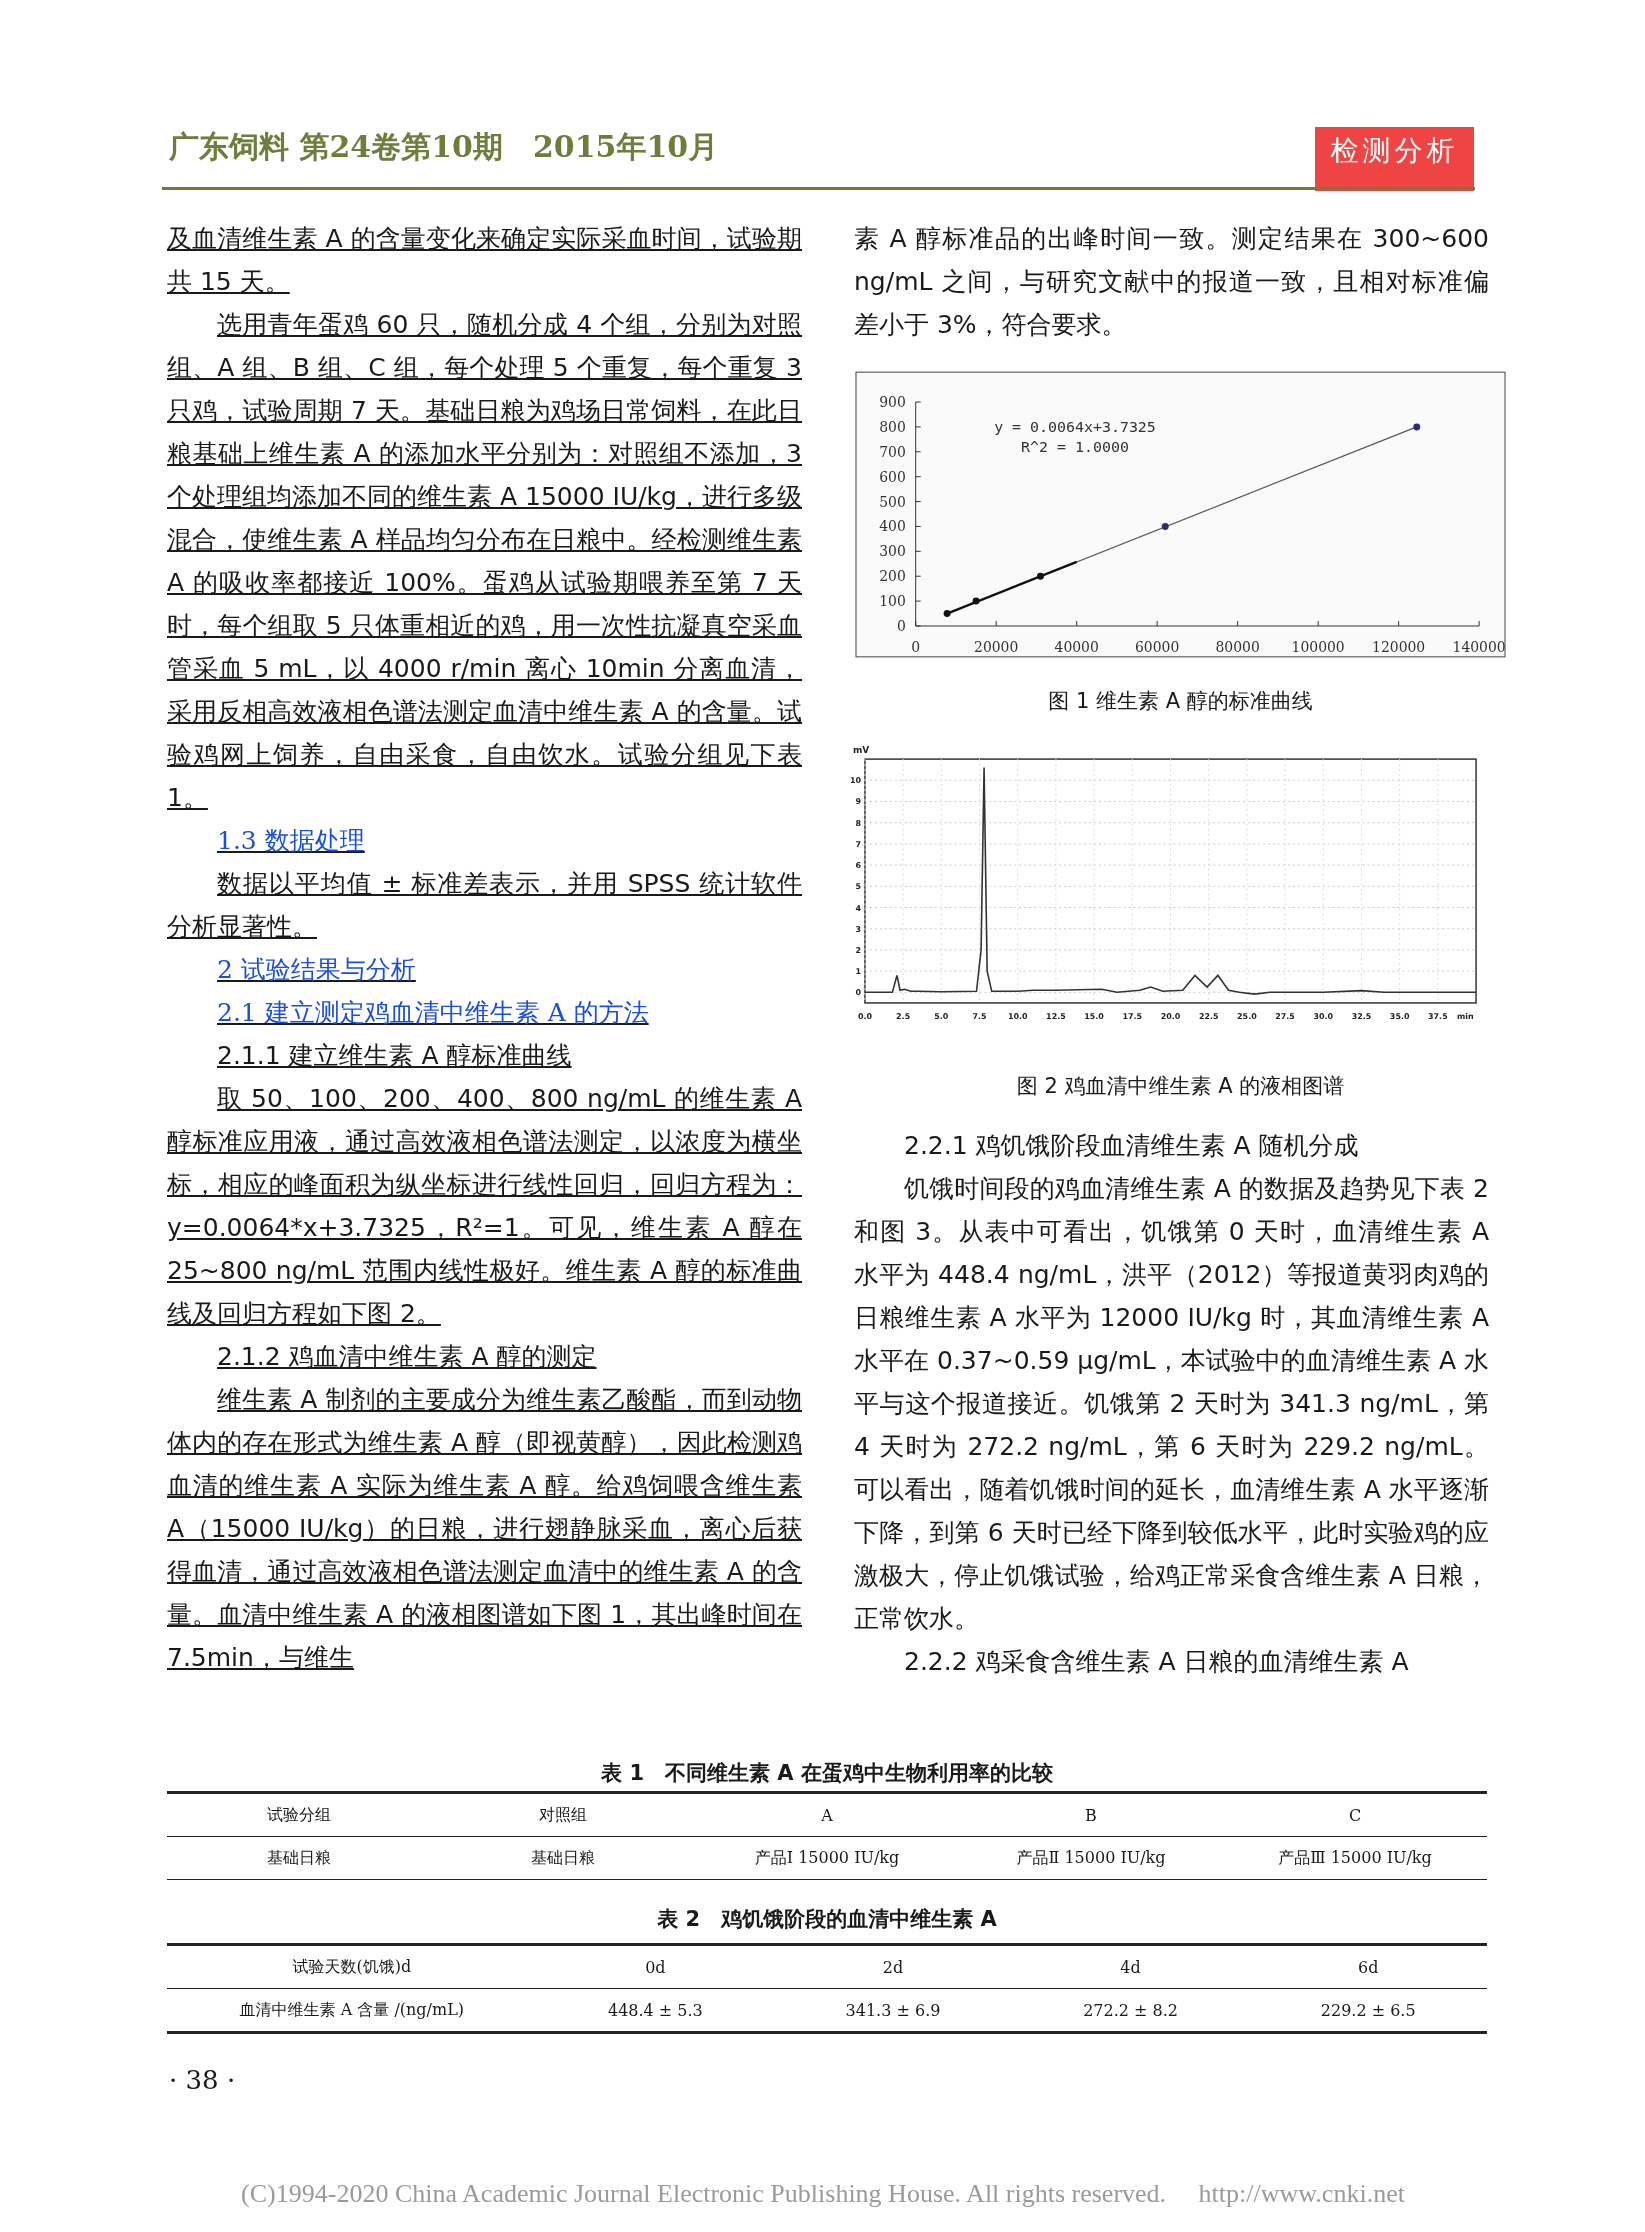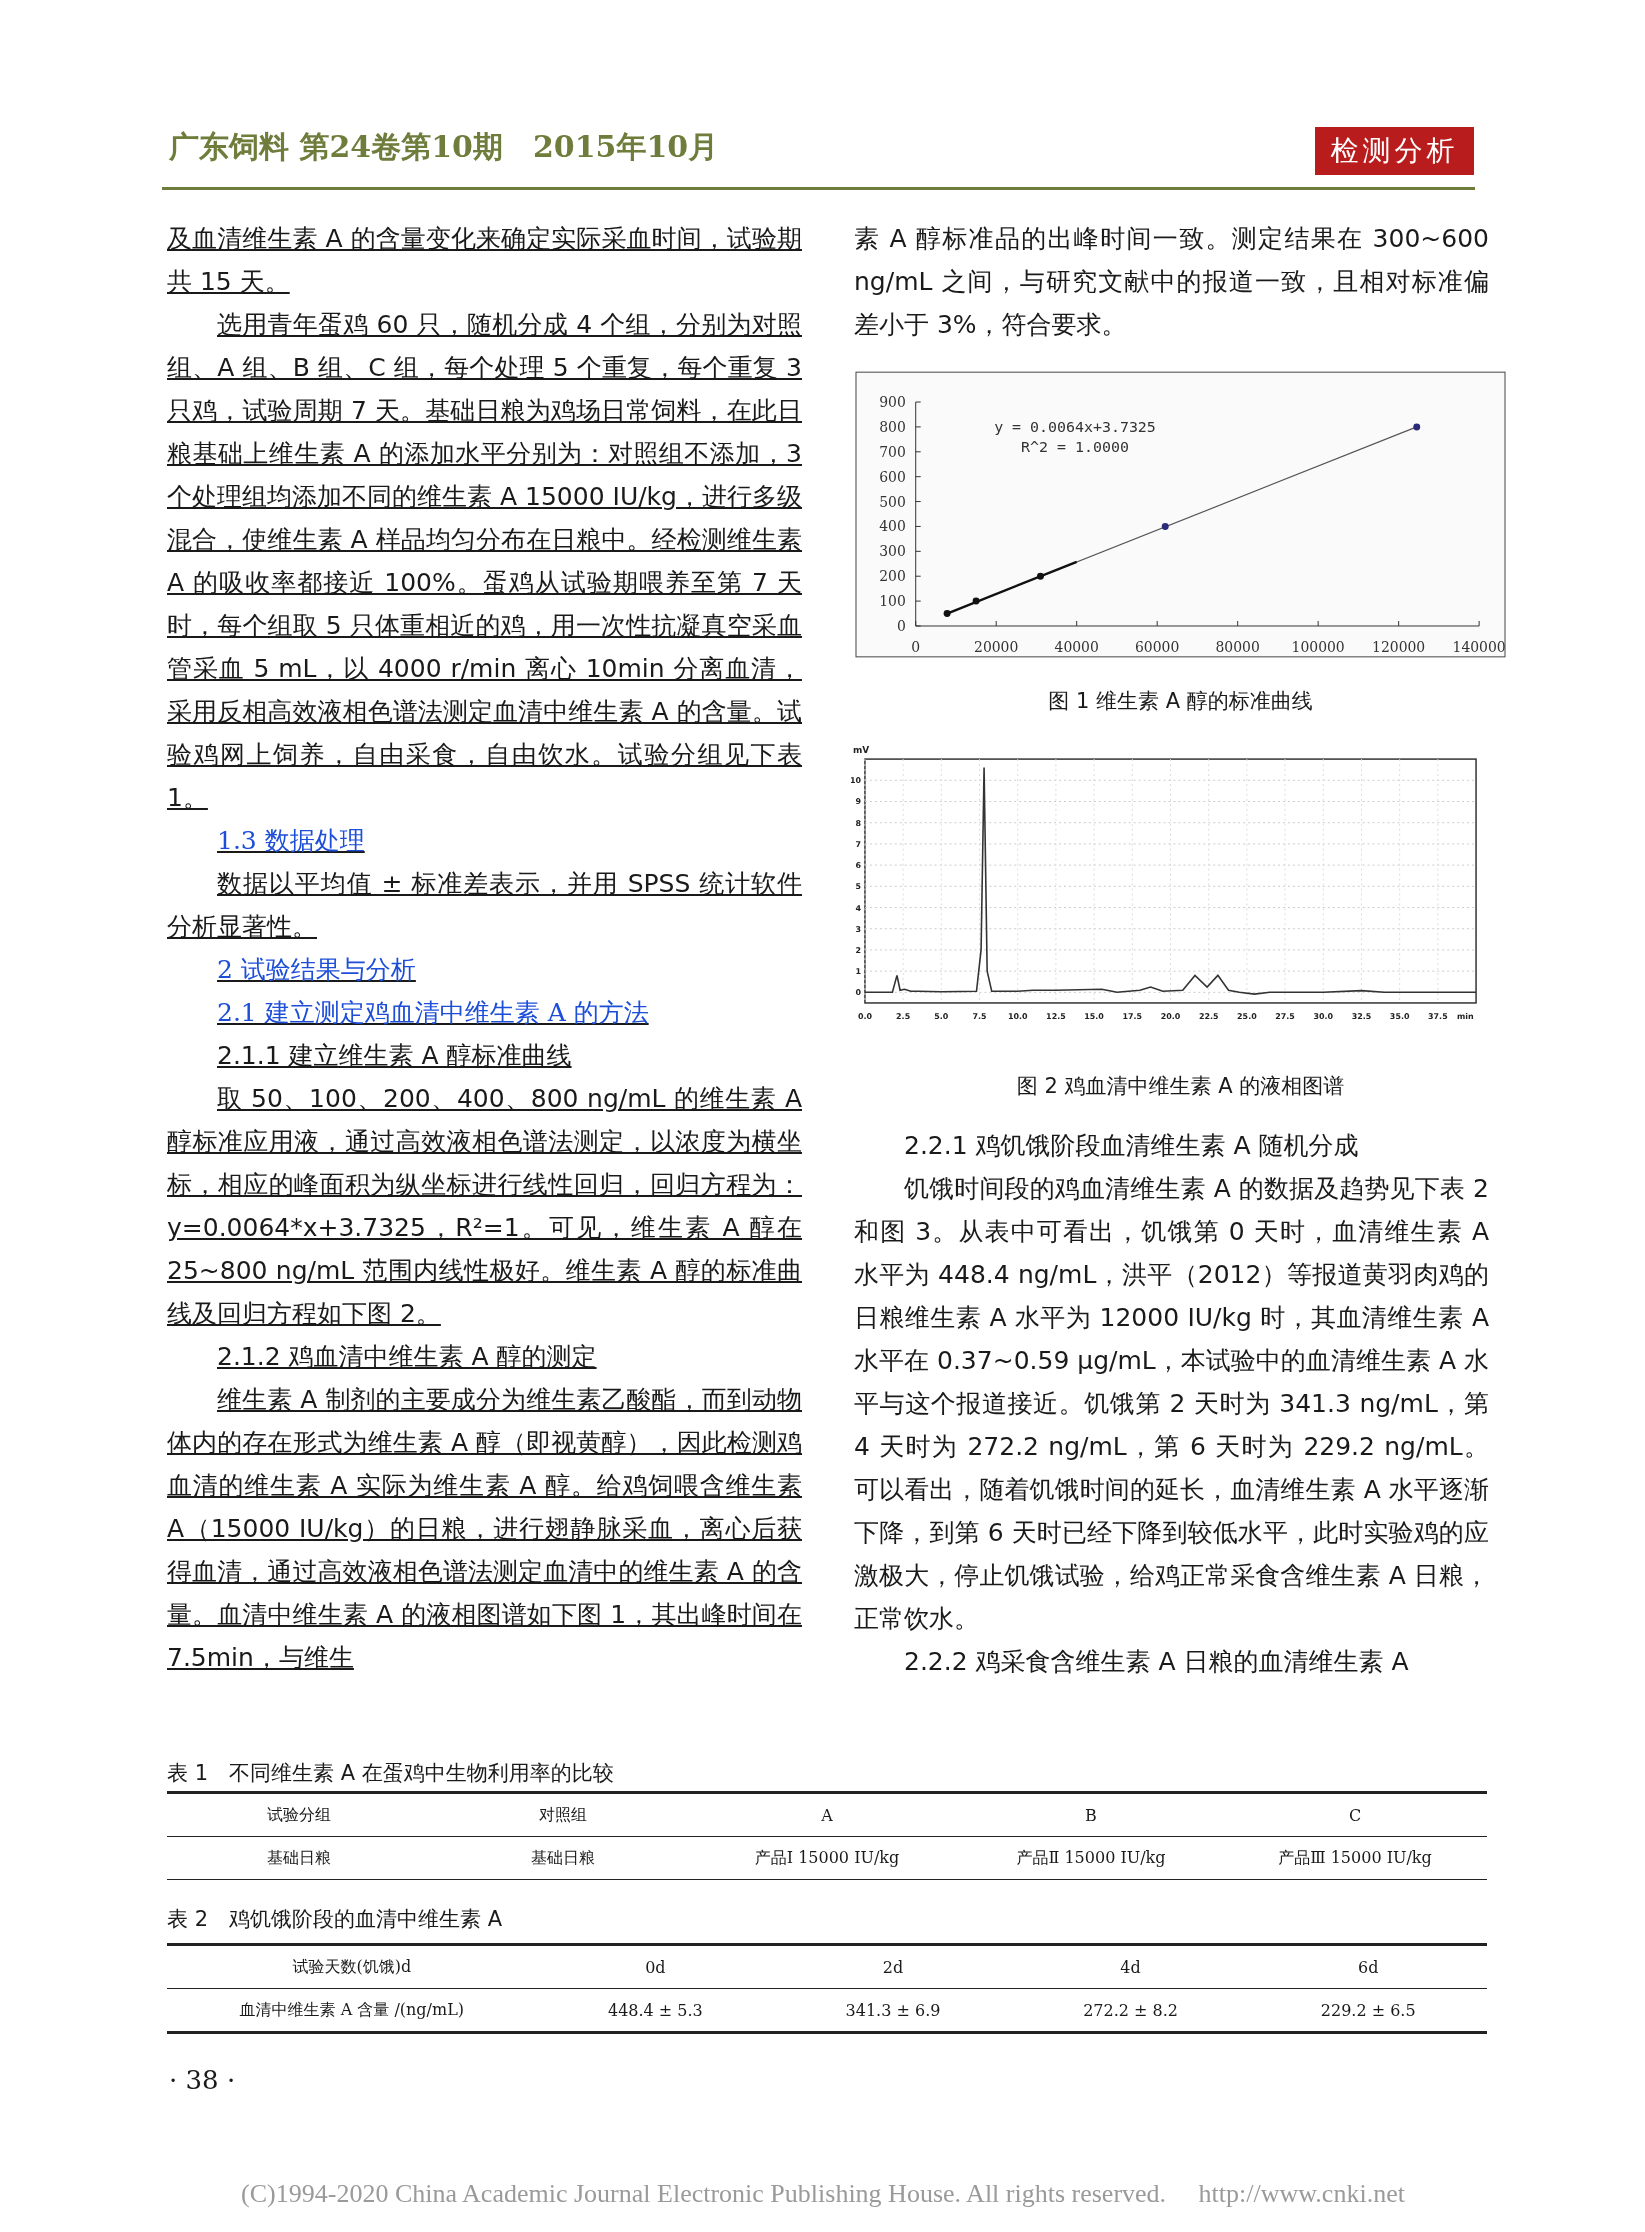--- a/index.html
+++ b/index.html
@@ -1,35 +1,35 @@
 <!DOCTYPE html>
 <html><head>
 <meta charset="utf-8">
 <style>
   html, body { margin:0; padding:0; background:#fff; }
   body { width:1646px; height:2233px; position:relative; overflow:hidden;
          font-family:"DejaVu Sans", sans-serif; color:#1a1a1a; }
   .hdr-title { position:absolute; left:169px; top:127px; font-family:"DejaVu Serif", serif;
                font-size:30px; font-weight:bold; color:#6e7d3c; letter-spacing:0px; }
-  .hdr-badge { position:absolute; left:1315px; top:127px; width:159px; height:48px;
-               background:#b91c1c; color:#fff; font-size:28px; text-align:center; line-height:48px;
+  .hdr-badge { position:absolute; left:1315px; top:127px; width:159px; height:64px;
+               background:#ef4444; color:#fff; font-size:28px; text-align:center; line-height:48px;
                letter-spacing:4px; }
   .hdr-rule { position:absolute; left:162px; top:187px; width:1313px; height:3px; background:#6e7d3c; }
   .col { position:absolute; top:217px; width:635px; font-size:25px; line-height:43px; }
   .col-left { left:167px;text-decoration:underline; }
   .col-right { left:854px; }
   .col p { margin:0; text-align:justify; text-align-last:left; }
   .ind { text-indent:50px; }
   .h-green { color:#1d4ed8; font-family:"DejaVu Serif", serif; }
   .fig { position:absolute; }
   .caption { position:absolute; font-size:21px; text-align:center; }
   table.tbl { position:absolute; left:167px; width:1320px; border-collapse:collapse;
               font-family:"DejaVu Serif", serif; font-size:16px; }
   table.tbl td { text-align:center; height:42px; padding:0; }
-  .tcap { position:absolute; left:167px; width:1320px; text-align:left; font-size:21px; }
+  .tcap { position:absolute; left:167px; width:1320px; text-align:center; font-size:21px;font-weight:bold; }
   .pageno { position:absolute; left:169px; top:2065px; font-family:"DejaVu Serif", serif; font-size:26px; }
   .footer { position:absolute; left:0; width:1646px; top:2176px; text-align:center;
             font-family:"Liberation Serif", serif; font-size:26px; color:#9a9a9a; }
 </style>
 </head>
 <body>
 
 <div class="hdr-title">广东饲料 第24卷第10期　2015年10月</div>
 <div class="hdr-badge">检测分析</div>
 <div class="hdr-rule"></div>

